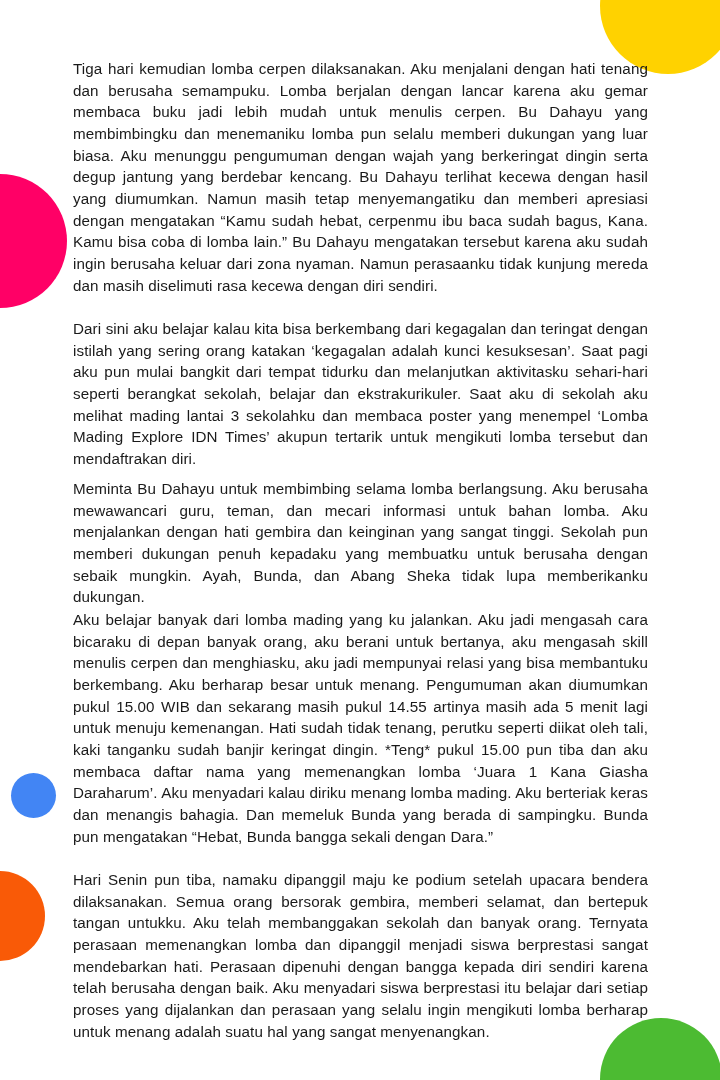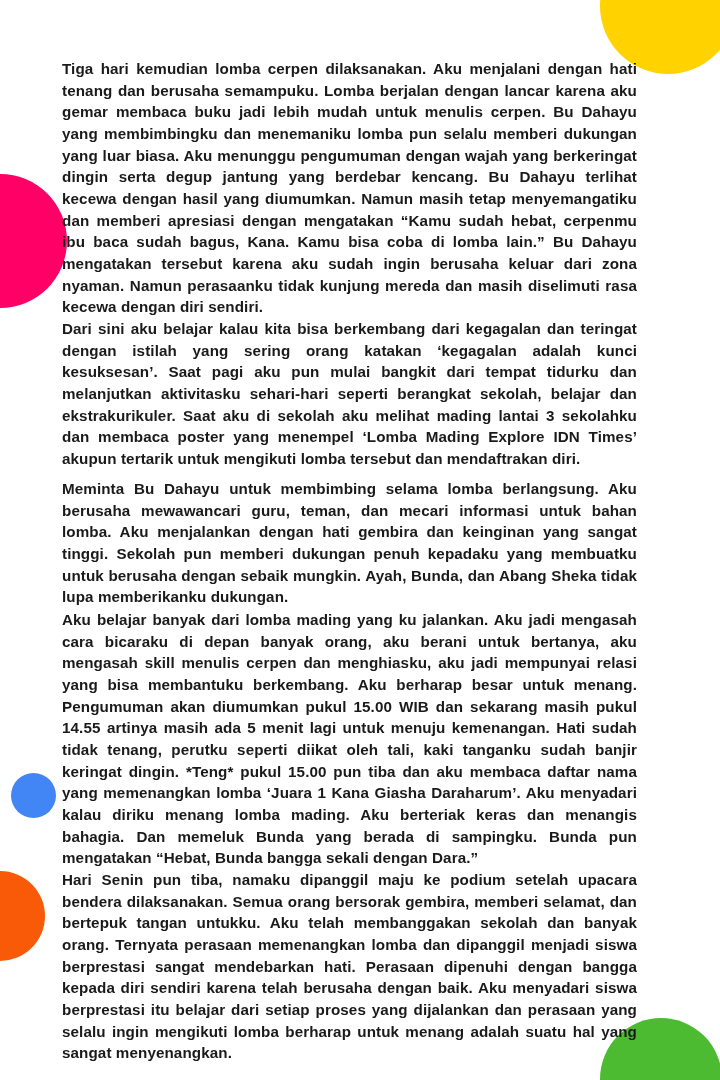--- a/index.html
+++ b/index.html
@@ -63,30 +63,30 @@
   }
 
   
   #article {
     position: relative;
     z-index: 2;
     padding: 0;
   }
   .story-paragraph {
     position: absolute;
-    left: 62px;
+    left: 73px;
     width: 575px;
     margin: 0;
     text-align: justify;
     text-justify: inter-word;
     font-size: 15.2px;
     line-height: 21.65px;
     color: #1a1a1a;
     letter-spacing: 0.1px;
-    font-weight: 700;
+    font-weight: 400;
   }
   .story-paragraph:last-child {
     text-align: justify;
   }
 </style>
 </head>
 <body style="background: rgb(255, 255, 255);">
 
 <div id="decor-layer">
   <div class="blob blob-yellow" style="background: rgb(255, 210, 0);"></div>

